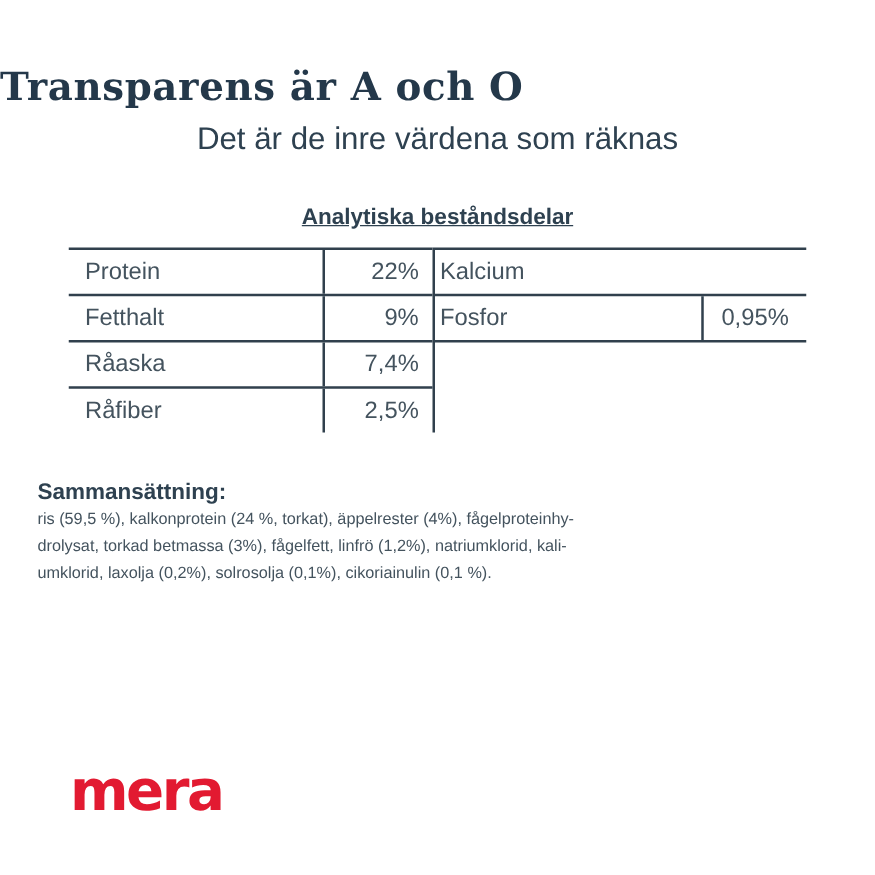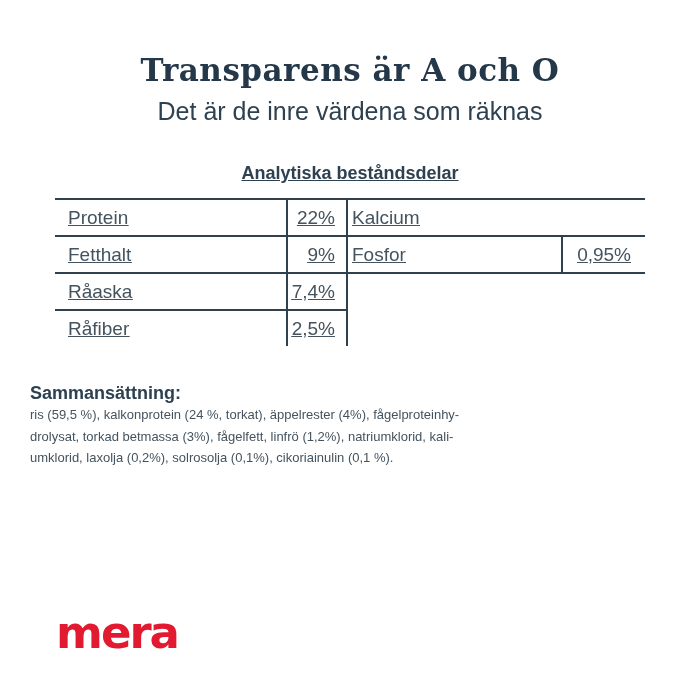--- a/index.html
+++ b/index.html
@@ -7,21 +7,20 @@
     width: 700px;
     height: 700px;
     background: #ffffff;
     font-family: "Liberation Sans", sans-serif;
     color: #44535e;
     position: relative;
     overflow: hidden;
   }
   .page-title {
     margin: 50px 0 0 0;
-    text-align: center;
     font-family: "DejaVu Serif", serif;
     font-weight: bold;
     font-size: 31px;
     line-height: 40px;
     letter-spacing: 0.5px;
     color: #24384a;
   }
   .page-subtitle {
     margin: 6px 0 0 0;
     text-align: center;
@@ -39,21 +38,21 @@
     color: #2e4150;
     text-decoration: underline;
   }
   .ntable {
     width: 590px;
     margin: 12px auto 0 auto;
     display: flex;
     align-items: flex-start;
     font-size: 19px;
   }
-  .ntable, .ntable * { box-sizing: border-box; text-decoration: underline; }
+  .ntable, .ntable * { box-sizing: border-box; }
   .ntable-left {
     width: 293px;
     border-right: 2px solid #31404d;
   }
   .ntable-right {
     width: 297px;
     border-bottom: 2px solid #31404d;
   }
   .nrow {
     display: flex;
@@ -69,21 +68,21 @@
     white-space: nowrap;
   }
   .ntable-right .ncell-label { padding-left: 4px; }
   .ncell-value {
     display: flex;
     align-items: center;
     justify-content: flex-end;
     border-left: 2px solid #31404d;
     white-space: nowrap;
   }
-  .ntable-left .ncell-value  { width: 60px; padding-right: 11px; }
+  .ntable-left .ncell-value  { width: 88px; padding-right: 11px; }
   .ntable-right .ncell-value { width: 84px; padding-right: 14px; }
   .composition {
     margin: 36px 0 0 30px;
     width: 600px;
   }
   .composition-heading {
     font-size: 18px;
     line-height: 22px;
     font-weight: bold;
     color: #2e4150;

